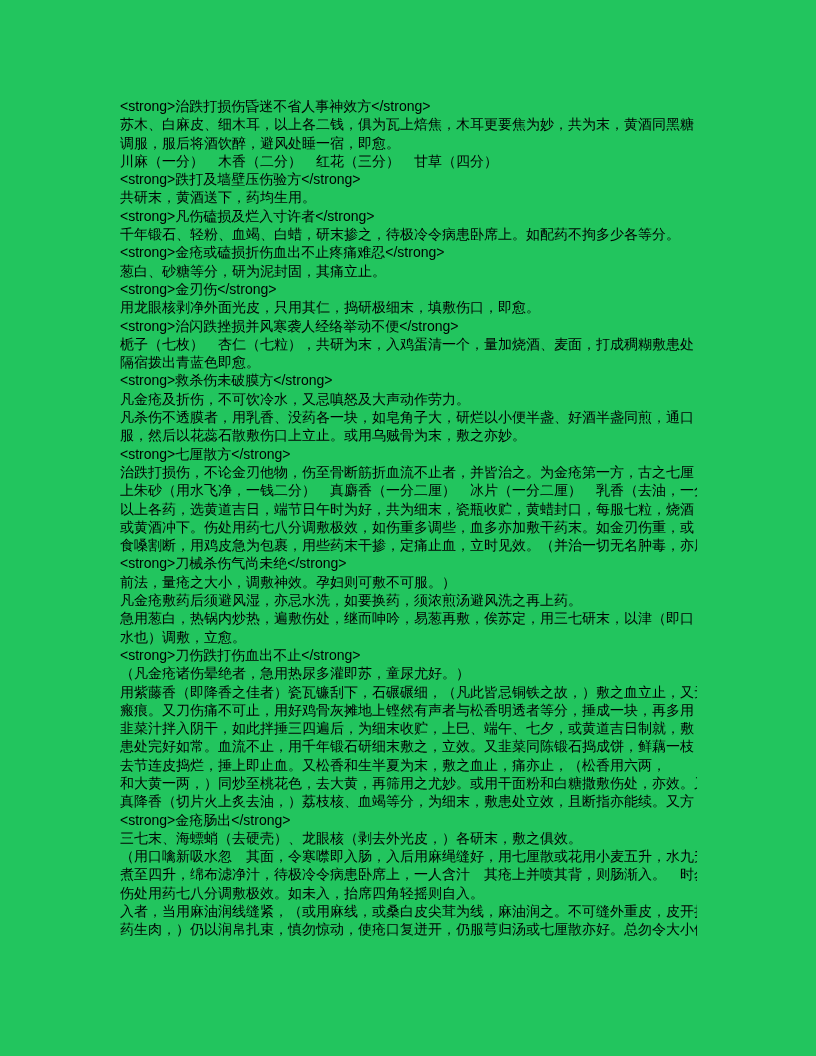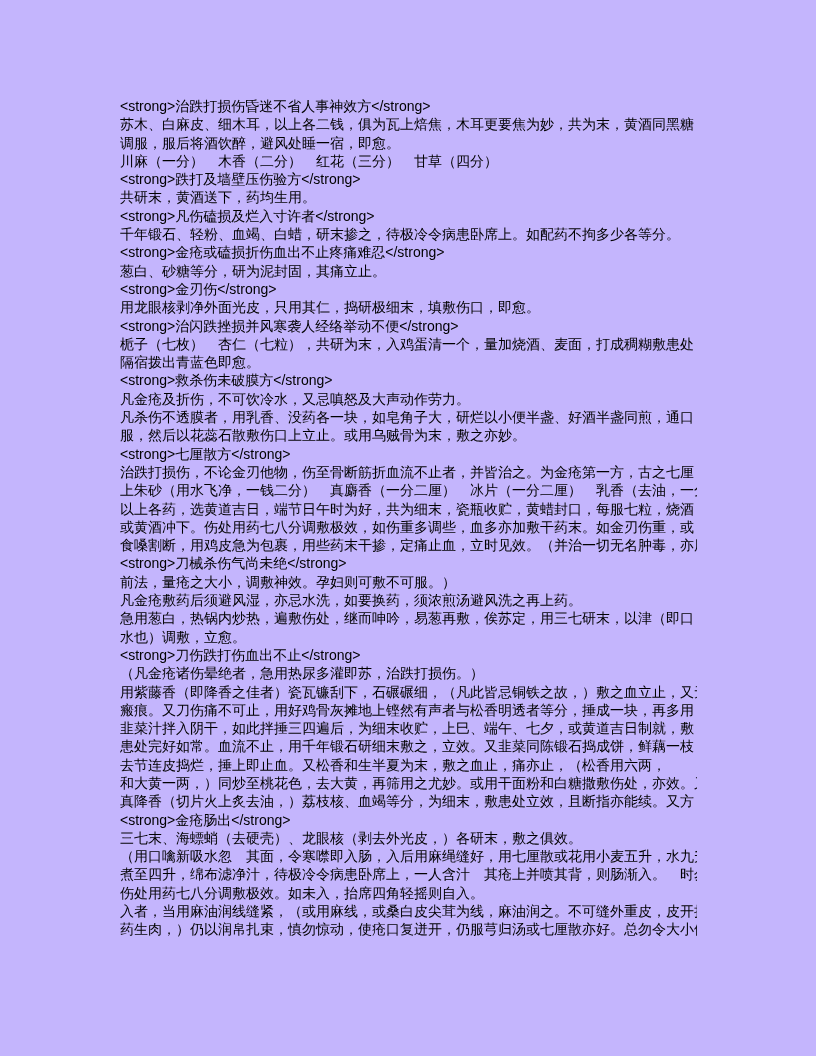--- a/index.html
+++ b/index.html
@@ -10,21 +10,21 @@
   body {
     width: 816px;
     height: 1056px;
     overflow: hidden;
     font-family: "Liberation Sans", sans-serif;
   }
   .page {
     box-sizing: border-box;
     width: 816px;
     height: 1056px;
-    background: #c4b5fd;
+    background: #22c55e;
     padding: 97px 119px 0 120px;
   }
   .doc {
     width: 577px;
   }
   .line {
     font-size: 14px;
     line-height: 18.3px;
     height: 18.3px;
     color: #000000;
@@ -62,21 +62,21 @@
       <div class="line">上朱砂（用水飞净，一钱二分）　真麝香（一分二厘）　冰片（一分二厘）　乳香（去油，一分）</div>
       <div class="line">以上各药，选黄道吉日，端节日午时为好，共为细末，瓷瓶收贮，黄蜡封口，每服七粒，烧酒</div>
       <div class="line">或黄酒冲下。伤处用药七八分调敷极效，如伤重多调些，血多亦加敷干药末。如金刃伤重，或</div>
       <div class="line">食嗓割断，用鸡皮急为包裹，用些药末干掺，定痛止血，立时见效。（并治一切无名肿毒，亦用</div>
       <div class="line">&lt;strong&gt;刀械杀伤气尚未绝&lt;/strong&gt;</div>
       <div class="line">前法，量疮之大小，调敷神效。孕妇则可敷不可服。）</div>
       <div class="line">凡金疮敷药后须避风湿，亦忌水洗，如要换药，须浓煎汤避风洗之再上药。</div>
       <div class="line">急用葱白，热锅内炒热，遍敷伤处，继而呻吟，易葱再敷，俟苏定，用三七研末，以津（即口</div>
       <div class="line">水也）调敷，立愈。</div>
       <div class="line">&lt;strong&gt;刀伤跌打伤血出不止&lt;/strong&gt;</div>
-      <div class="line">（凡金疮诸伤晕绝者，急用热尿多灌即苏，治跌打损伤。）</div>
+      <div class="line">（凡金疮诸伤晕绝者，急用热尿多灌即苏，童尿尤好。）</div>
       <div class="line">用紫藤香（即降香之佳者）瓷瓦镰刮下，石碾碾细，（凡此皆忌铜铁之故，）敷之血立止，又无</div>
       <div class="line">瘢痕。又刀伤痛不可止，用好鸡骨灰摊地上铿然有声者与松香明透者等分，捶成一块，再多用</div>
       <div class="line">韭菜汁拌入阴干，如此拌捶三四遍后，为细末收贮，上巳、端午、七夕，或黄道吉日制就，敷</div>
       <div class="line">患处完好如常。血流不止，用千年锻石研细末敷之，立效。又韭菜同陈锻石捣成饼，鲜藕一枝，</div>
       <div class="line">去节连皮捣烂，捶上即止血。又松香和生半夏为末，敷之血止，痛亦止，（松香用六两，</div>
       <div class="line">和大黄一两，）同炒至桃花色，去大黄，再筛用之尤妙。或用干面粉和白糖撒敷伤处，亦效。又方，</div>
       <div class="line">真降香（切片火上炙去油，）荔枝核、血竭等分，为细末，敷患处立效，且断指亦能续。又方，</div>
       <div class="line">&lt;strong&gt;金疮肠出&lt;/strong&gt;</div>
       <div class="line">三七末、海螵蛸（去硬壳）、龙眼核（剥去外光皮，）各研末，敷之俱效。</div>
       <div class="line">（用口噙新吸水忽　其面，令寒噤即入肠，入后用麻绳缝好，用七厘散或花用小麦五升，水九升</div>

